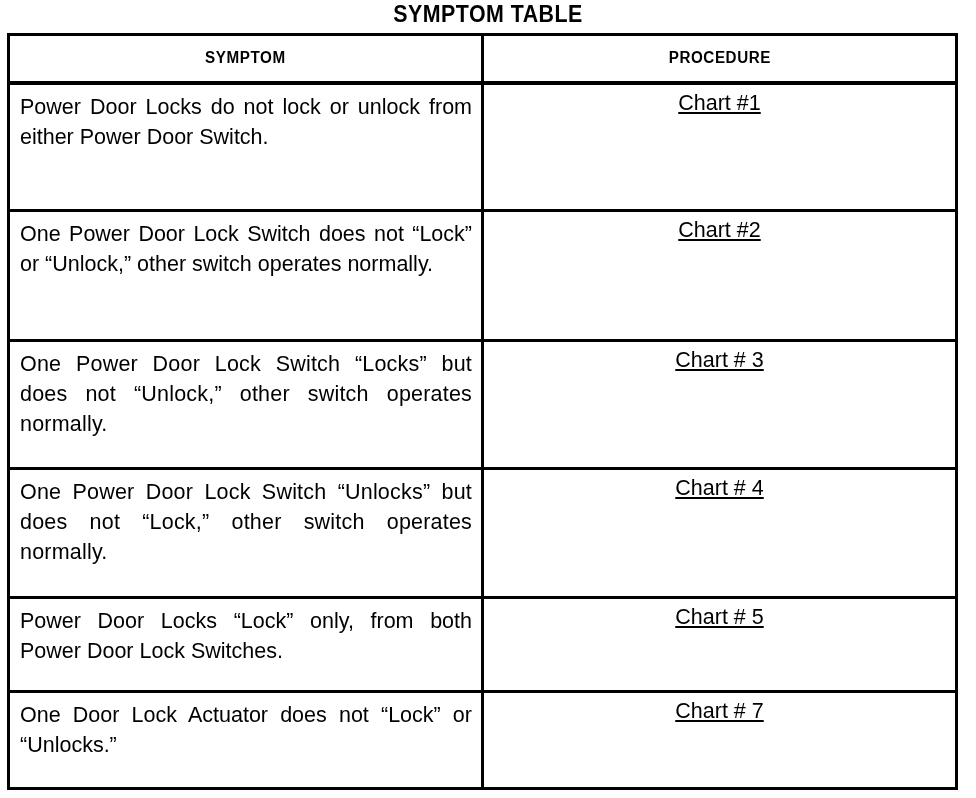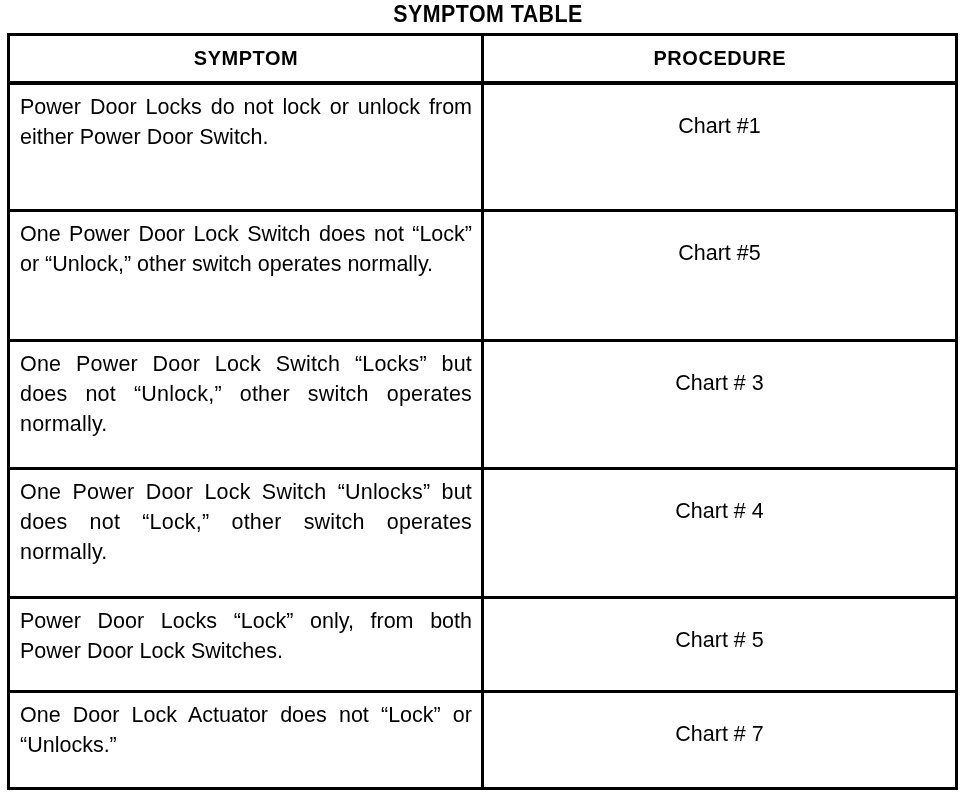--- a/index.html
+++ b/index.html
@@ -55,21 +55,21 @@
   }
 
   .symptom-table col.col-symptom   { width: 474px; }
   .symptom-table col.col-procedure { width: 474px; }
 
   
   thead th {
     box-sizing: border-box;
     height: 48px;
     border-bottom: 4px solid #000;
-    font-size: 21px;
+    font-size: 16px;
     font-weight: bold;
     letter-spacing: 0.6px;
     text-align: center;
     vertical-align: middle;
     padding: 0;
     background: #ffffff;
   }
   thead th.th-symptom {
     border-right: 3px solid #000;
   }
@@ -88,22 +88,23 @@
   }
   tbody tr:last-child td {
     border-bottom: none;
   }
 
   td.cell-symptom {
     border-right: 3px solid #000;
     padding: 7px 9px 4px 10px;
   }
   td.cell-procedure {
-    padding: 26px 10px 4px 10px;
-    text-align: center;
+    padding: 3px 10px 4px 10px;
+    text-align: center;
+    text-decoration: underline;
   }
 
   .symptom-text {
     font-size: 21.5px;
     line-height: 30px;
     text-align: justify;
     text-align-last: left;
     word-spacing: 0px;
     hyphens: none;
   }
@@ -159,21 +160,21 @@
         <td class="cell-procedure">
           <div class="procedure-text">Chart #1</div>
         </td>
       </tr>
 
       <tr data-row="1">
         <td class="cell-symptom">
           <div class="symptom-text">One Power Door Lock Switch does not “Lock” or “Unlock,” other switch operates normally.</div>
         </td>
         <td class="cell-procedure">
-          <div class="procedure-text">Chart #5</div>
+          <div class="procedure-text">Chart #2</div>
         </td>
       </tr>
 
       <tr data-row="2">
         <td class="cell-symptom">
           <div class="symptom-text wide-track">One Power Door Lock Switch “Locks” but does not “Unlock,” other switch operates normally.</div>
         </td>
         <td class="cell-procedure">
           <div class="procedure-text">Chart # 3</div>
         </td>

